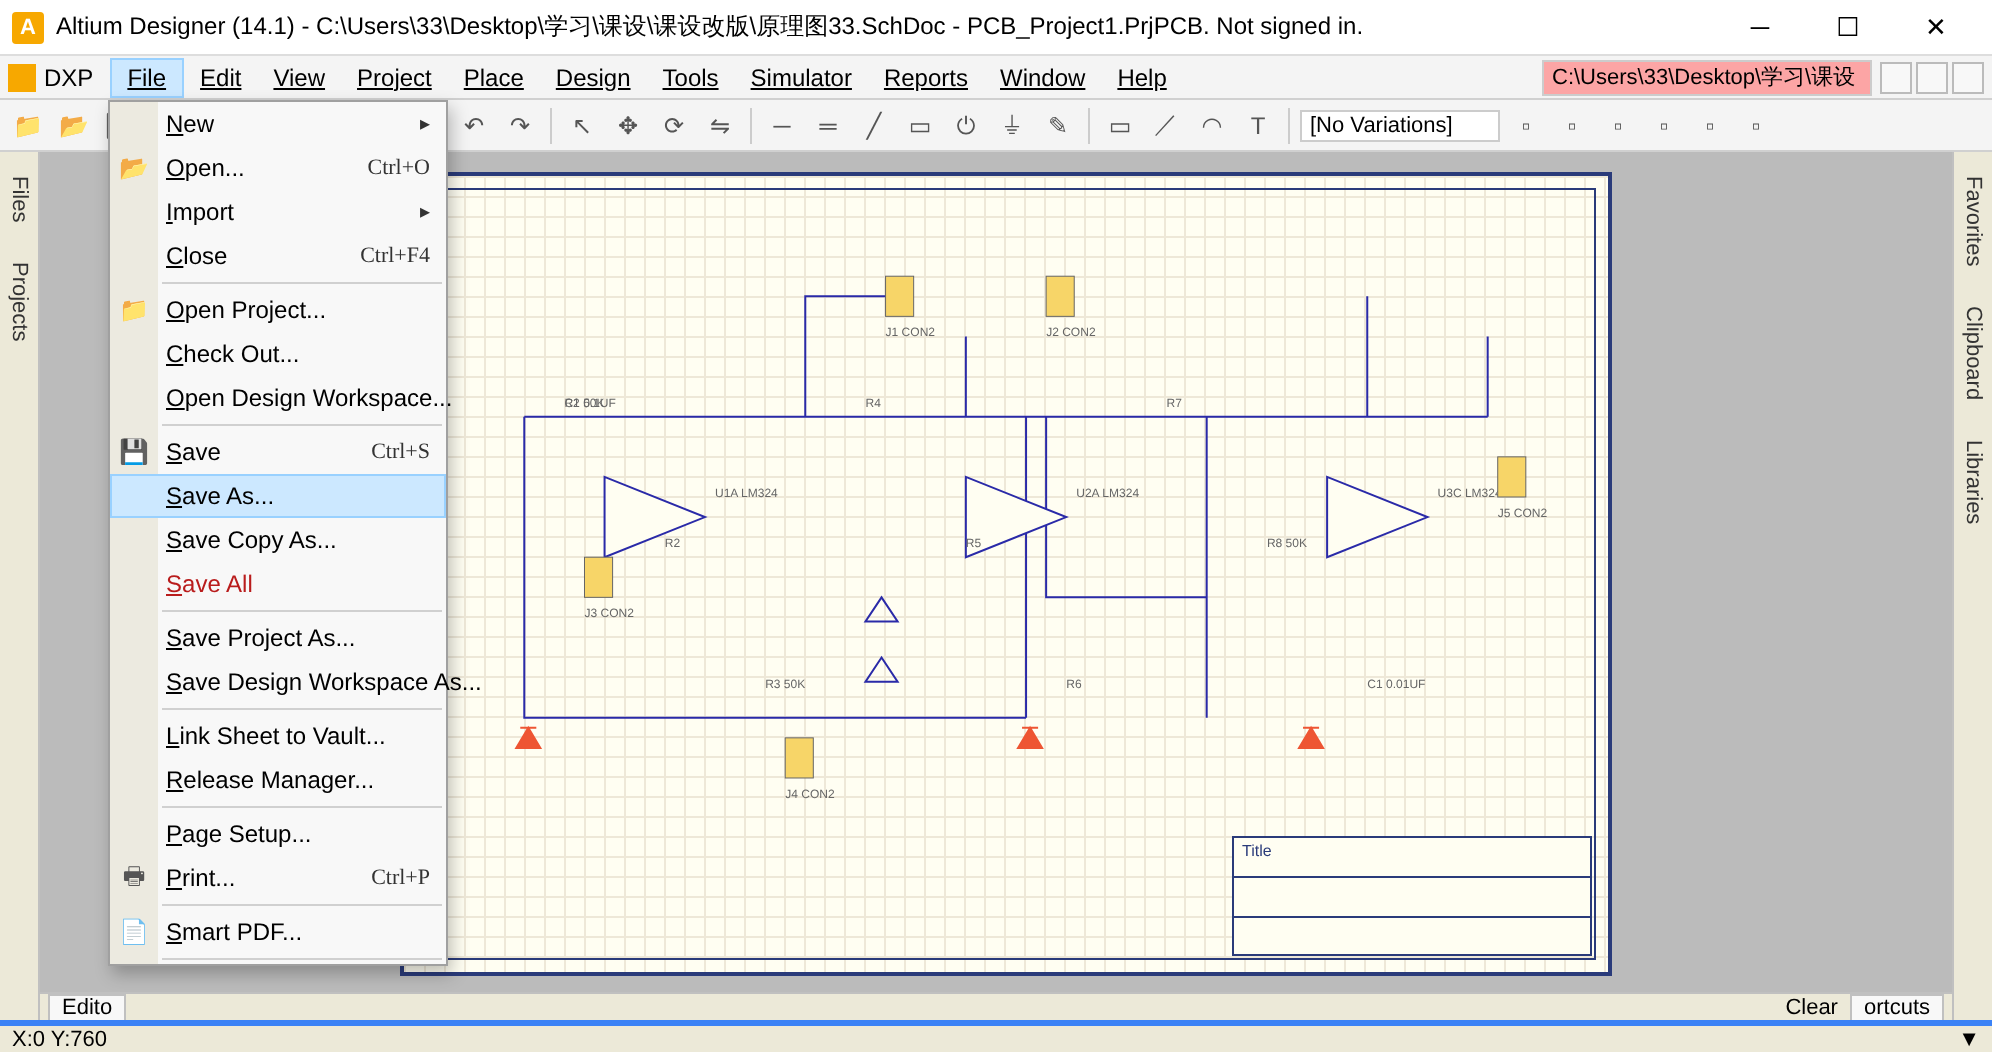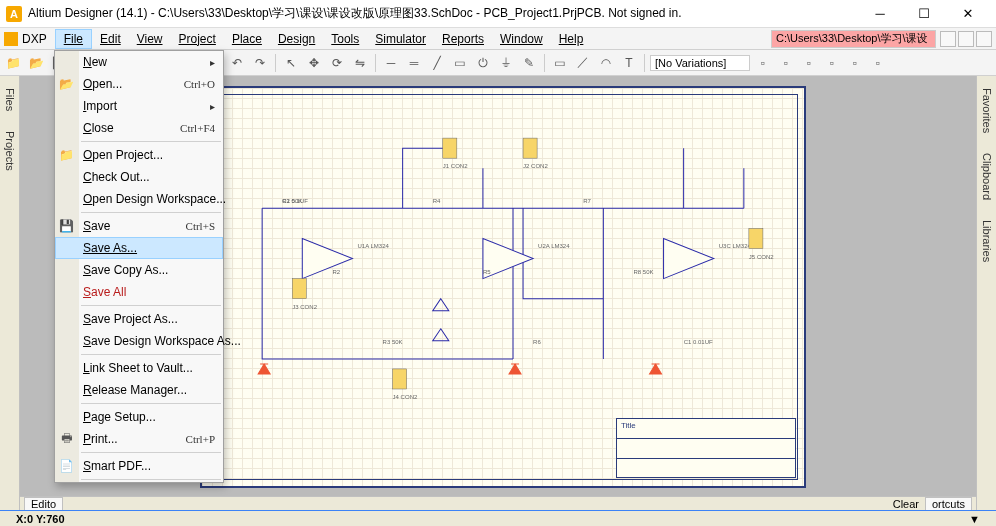--- a/index.html
+++ b/index.html
@@ -52,32 +52,32 @@
   .comp { fill: #f7d568; stroke: #666; stroke-width: 0.5; }
   .opamp { fill: #fffef2; stroke: #2a2aa8; stroke-width: 1; }
   .red { fill: #e53; }
   .tiny { font-size: 6px; fill: #666; }
 
   
   .bottom-tabs { position: absolute; left: 20px; right: 20px; bottom: 16px; height: 14px; background: #ece9d8; border-top: 1px solid #c0c0c0; display: flex; align-items: center; padding: 0 4px; gap: 6px; font-size: 11px; }
   .bottom-tabs .tab { padding: 0 6px; background: #f8f8f8; border: 1px solid #c0c0c0; border-bottom: none; cursor: pointer; }
 
   
-  .status { position: absolute; left: 0; right: 0; bottom: 0; height: 16px; background: #ece9d8; border-top: 1px solid #3b82f6; display: flex; align-items: center; padding: 0 16px; font-size: 11px; font-weight: bold; }
+  .status { position: absolute; left: 0; right: 0; bottom: 0; height: 16px; background: #ece9d8; border-top: 3px solid #3b82f6; display: flex; align-items: center; padding: 0 6px; font-size: 11px; }
   .status .right { margin-left: auto; display:flex; gap:8px; }
 
   
   .dropdown { position: absolute; top: 50px; left: 54px; width: 170px; background: #f8f8f8; border: 1px solid #a0a0a0; box-shadow: 2px 4px 8px rgba(0,0,0,.25); z-index: 100; }
   .dropdown .iconcol { position:absolute; left:0; top:0; bottom:0; width:24px; background:#eceae0;}
   .dropdown .mi { position:relative; height: 22px; display: flex; align-items: center; padding-left: 28px; padding-right: 8px; cursor: pointer; font-size: 12px; white-space: nowrap; }
   .dropdown .mi .label { flex: 1; }
   .dropdown .mi .accel { color: #333; font-size: 11px; font-family: Liberation Serif, serif; }
   .dropdown .mi .arrow { color: #333; font-size: 10px; }
   .dropdown .mi.disabled { color: #b91c1c; }
-  .dropdown .mi.hl { background: #cce8ff; outline: 1px solid #99d1ff; outline-offset: -1px; text-decoration: underline; }
+  .dropdown .mi.hl { background: #cce8ff; outline: 1px solid #99d1ff; outline-offset: -1px; }
   .dropdown .sep { height: 1px; background: #d0d0d0; margin: 2px 2px 2px 26px; }
   .dropdown .mi .icon { position:absolute; left:4px; top:3px; width:16px; height:16px; font-size:12px; color:#555; display:flex; align-items:center; justify-content:center;}
   .underline-first::first-letter { text-decoration: underline; }
   .favpin { position:absolute; top:76px; left:22px; width:18px; height:18px; color:#b78b00;}
 </style>
 </head>
 <body>
 
 <div class="titlebar">
   <div class="logo">A</div>

